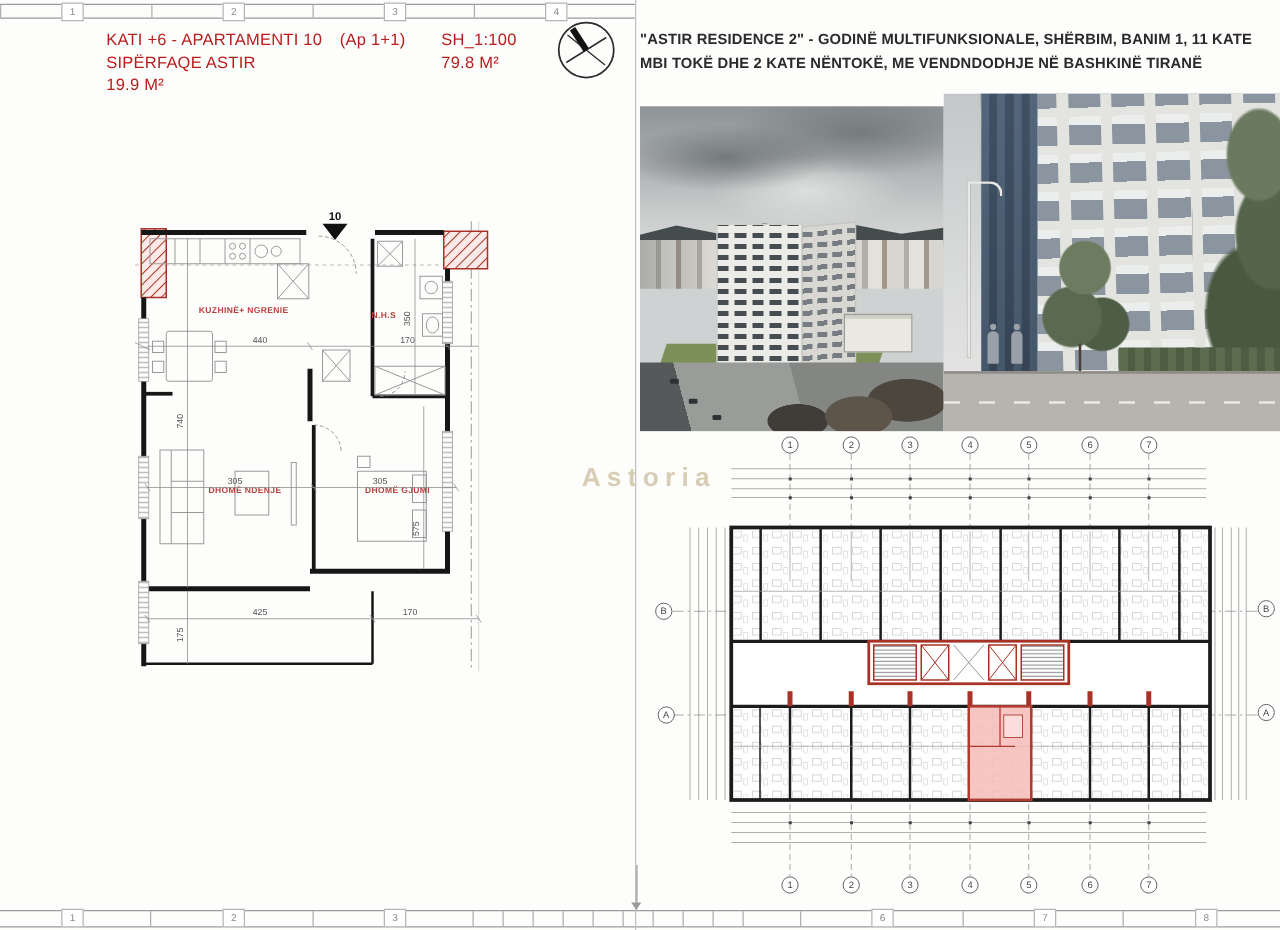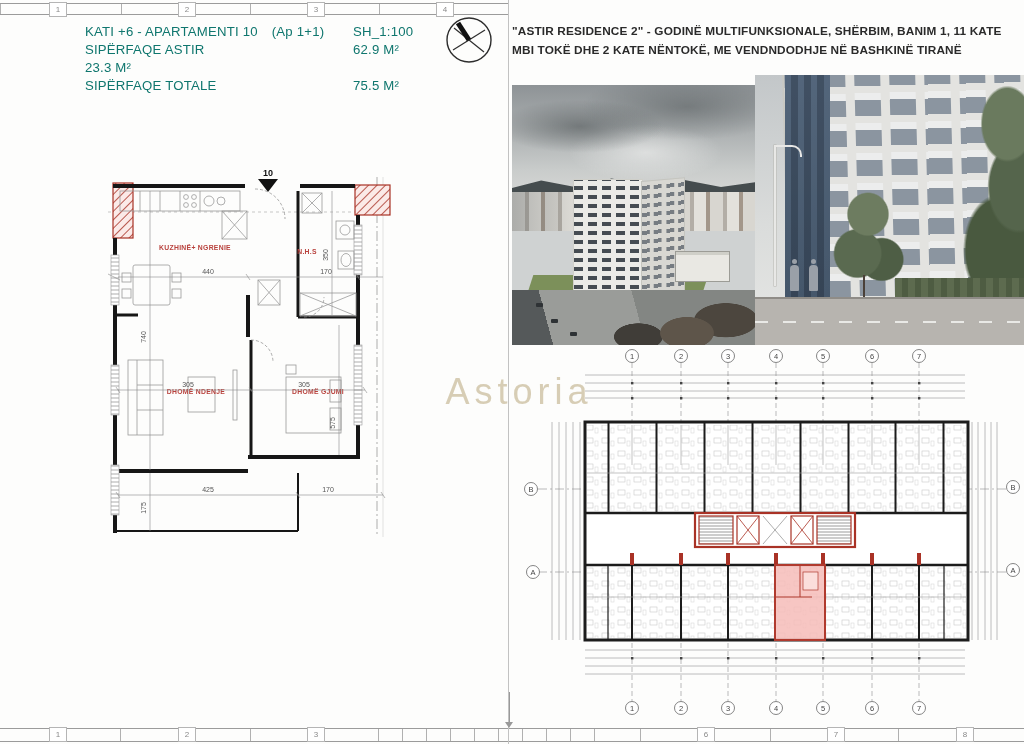--- a/index.html
+++ b/index.html
@@ -13,21 +13,21 @@
   .ruler .cellnum{position:absolute;top:-2px;width:16px;height:13px;border:1px solid #b5b5b5;
         background:#fff;font-size:8px;line-height:13px;text-align:center;color:#8a8a8a;}
   .ruler .tick{position:absolute;top:0;width:1px;height:100%;background:#b0b0b0;}
   .vdivider{position:absolute;left:508px;top:0;width:1px;height:744px;background:#c2c2c2;}
   .refmark{position:absolute;left:509px;top:692px;width:1px;height:34px;background:#999;}
   .refmark:after{content:"";position:absolute;left:-4px;bottom:-2px;border-left:4px solid transparent;
         border-right:4px solid transparent;border-top:6px solid #999;}
 
   
   .info{position:absolute;left:85px;top:23px;width:355px;font-size:13.2px;font-weight:500;
-        letter-spacing:.2px;color:#0f766e;}
+        letter-spacing:.2px;color:#b91c1c;}
   .info .row{display:flex;height:18px;line-height:18px;white-space:nowrap;}
   .info .lbl{width:268px;}
   .info .val{width:87px;}
   .info .sub{margin-left:14px;}
 
   
   .compass{position:absolute;left:444px;top:15px;width:50px;height:50px;}
 
   
   .proj-title{position:absolute;left:512px;top:22px;width:506px;font-size:11.8px;font-weight:700;
@@ -95,21 +95,21 @@
   .pb-fig:before{content:"";position:absolute;left:2px;top:-6px;width:5px;height:5px;border-radius:50%;background:#9aa0a8;}
   .pb-hedge{left:52%;bottom:16%;width:48%;height:9%;background:
       repeating-linear-gradient(90deg,#5d6b4f 0 7px,#4e5c42 7px 13px);}
   .pb-road{left:0;bottom:0;width:100%;height:17%;background:#b7b4af;border-top:2px solid #8f8c87;}
   .pb-road-line{left:0;bottom:8%;width:100%;height:2px;background:
       repeating-linear-gradient(90deg,#e9e9e6 0 13px,transparent 13px 28px);}
 
   
   .wm1{position:absolute;left:344px;top:326px;width:350px;text-align:center;font-size:45px;font-weight:700;
       letter-spacing:4px;color:rgba(213,202,177,.95);white-space:nowrap;z-index:30;}
-  .wm2{position:absolute;left:404px;top:371px;width:230px;text-align:center;font-size:36px;font-weight:400;
+  .wm2{position:absolute;left:404px;top:371px;width:230px;text-align:center;font-size:21px;font-weight:700;
       letter-spacing:5px;color:rgba(213,202,177,.95);z-index:30;}
 
   svg text{font-family:"Liberation Sans",sans-serif;}
 </style>
 </head>
 <body>
 
 <div class="sheet">
 
   <div class="ruler ruler-top">
@@ -150,28 +150,24 @@
   <div class="vdivider"></div>
   <div class="refmark"></div>
 
   <div class="info">
     <div class="row">
       <span class="lbl"><span>KATI +6 - APARTAMENTI 10</span><span class="sub">(Ap 1+1)</span></span>
       <span class="val">SH_1:100</span>
     </div>
     <div class="row">
       <span class="lbl">SIPËRFAQE ASTIR</span>
-      <span class="val">62.9 M²</span>
+      <span class="val">79.8 M²</span>
     </div>
     <div class="row">
-      <span class="val">23.3 M²</span>
-    </div>
-    <div class="row">
-      <span class="lbl">SIPËRFAQE TOTALE</span>
-      <span class="val">75.5 M²</span>
+      <span class="val">19.9 M²</span>
     </div>
   </div>
 
   <div class="compass">
     <svg width="50" height="50" viewBox="0 0 50 50">
       <circle cx="25" cy="25" r="22" fill="none" stroke="#2d2d2d" stroke-width="1.4"></circle>
       <line x1="10" y1="13" x2="40" y2="37" stroke="#2d2d2d" stroke-width="1.2"></line>
       <line x1="9" y1="35" x2="41" y2="15" stroke="#2d2d2d" stroke-width="1.2"></line>
       <line x1="14" y1="8" x2="25" y2="25" stroke="#111" stroke-width="5"></line>
     </svg>

